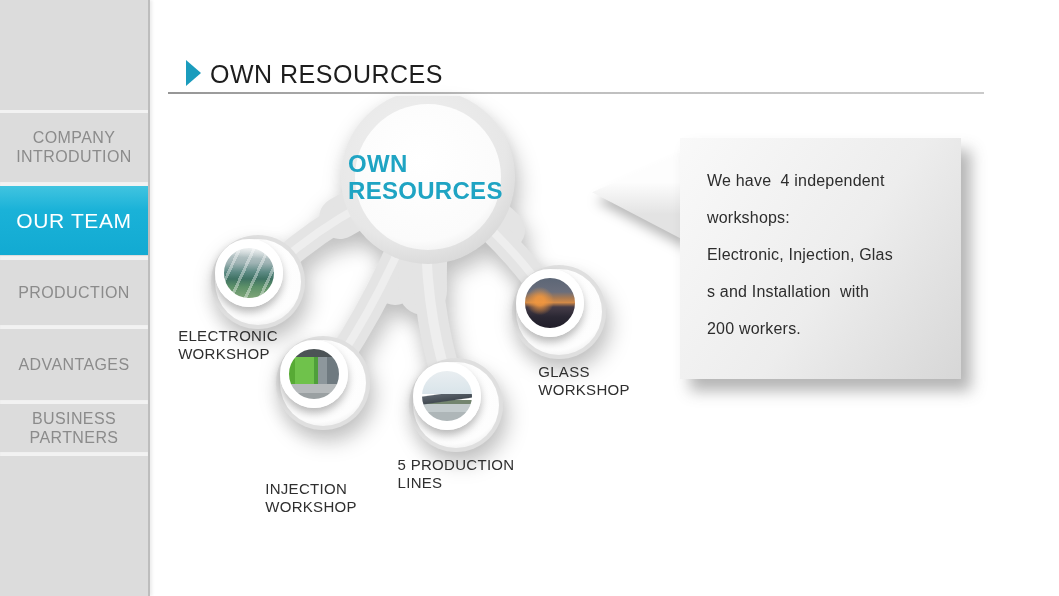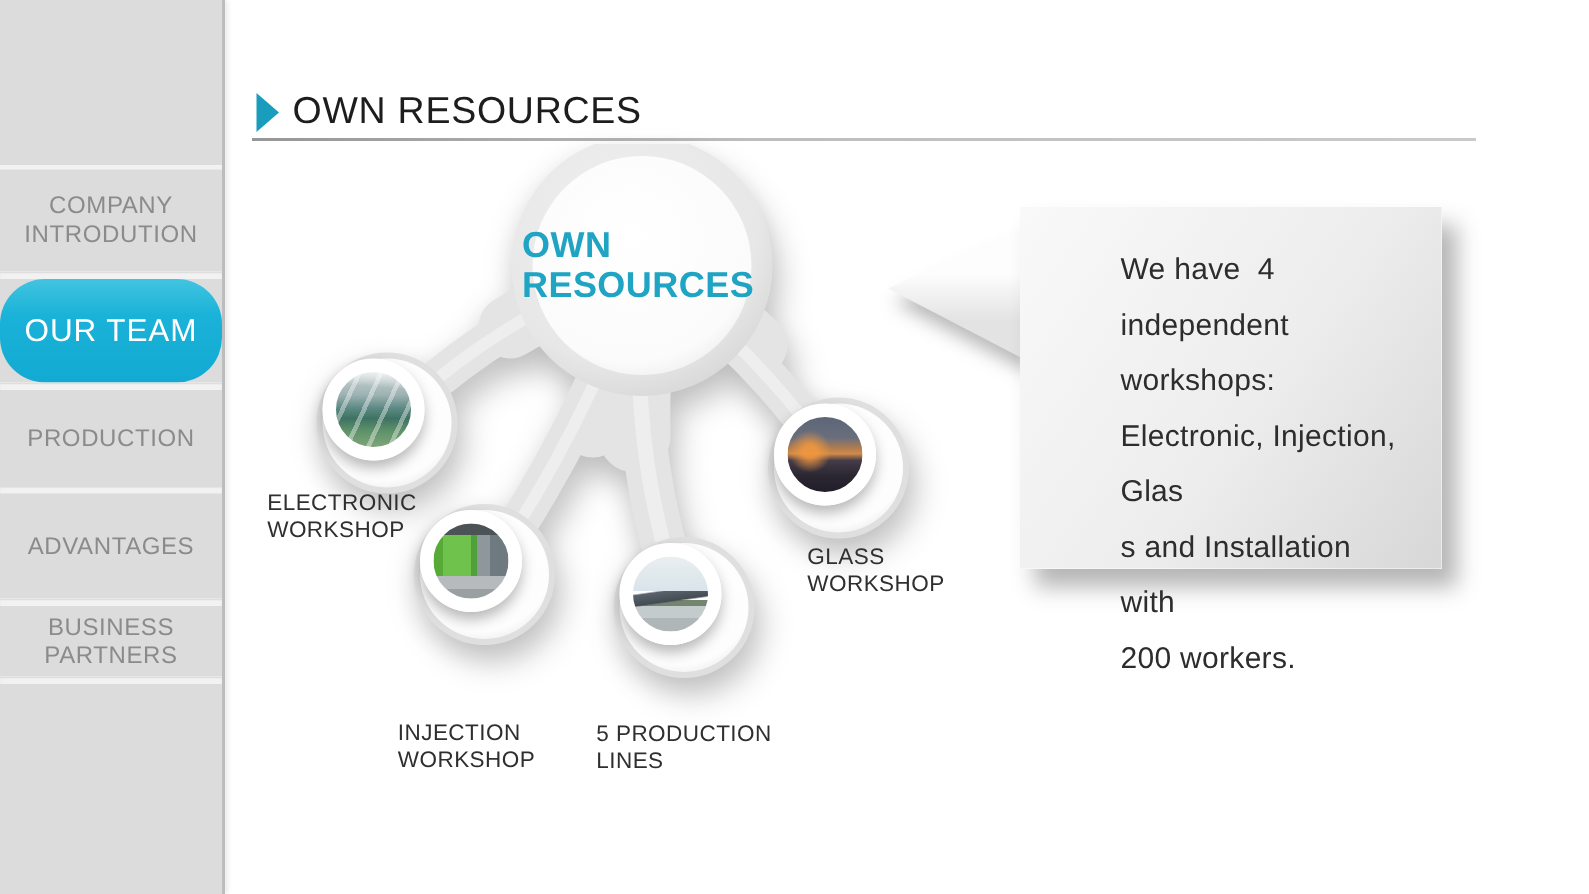--- a/index.html
+++ b/index.html
@@ -19,25 +19,25 @@
   .side-gap { height:5px; background:#f2f2f2; box-shadow:inset 0 1px 1px rgba(0,0,0,.10); }
   .side-spacer-top { height:110px; }
   .side-gap-first { height:3px; background:#f2f2f2; }
   .side-item {
     display:flex; align-items:center; justify-content:center;
     text-align:center; color:#8b8b8b; font-size:16px; line-height:19px;
     letter-spacing:.4px; padding:0 4px; cursor:default;
   }
   .side-item.active {
     background:linear-gradient(180deg,#41c4e0 0%, #1ab2d8 35%, #12aad2 100%);
-    color:#ffffff; font-size:21px; letter-spacing:.6px;border-radius:30px;
-  }
-
-  
-  #header { position:absolute; left:171px; top:60px; display:flex; align-items:center; }
+    color:#ffffff; font-size:21px; letter-spacing:.6px;
+  }
+
+  
+  #header { position:absolute; left:186px; top:60px; display:flex; }
   .header-bullet {
     width:0; height:0; margin-right:9px;
     border-left:15px solid #1a9cbd;
     border-top:13px solid transparent;
     border-bottom:13px solid transparent;
   }
   .header-title { font-size:25px; color:#1d1d1d; letter-spacing:.5px; }
   #header-rule {
     position:absolute; left:168px; top:92px; width:816px; height:2px;
     background:linear-gradient(90deg,#969696 0%, #bdbdbd 40%, #cacaca 100%);
@@ -89,39 +89,39 @@
   }
 
   
   .node-label {
     position:absolute; transform:translateX(-50%);
     color:#2f2f2f; font-size:15px; line-height:18px;
     letter-spacing:.3px; white-space:nowrap;
   }
   #label-electronic { left:228px; top:327px; }
   #label-injection  { left:311px; top:440px;margin-top:40px; }
-  #label-production { left:456px; top:456px;margin-top:25px; }
+  #label-production { left:456px; top:456px; }
   #label-glass      { left:584px; top:363px; }
 
   
   #callout-tail-wrap { position:absolute; left:592px; top:150px; width:92px; height:92px;
     filter:drop-shadow(4px 9px 6px rgba(0,0,0,.28)); }
   #callout-tail { width:100%; height:100%;
     clip-path:polygon(100% 2%, 0% 46%, 100% 98%);
     background:linear-gradient(180deg,#fdfdfd 35%, #e3e3e3 70%);
   }
   #callout {
     position:absolute; left:680px; top:138px; width:281px; height:241px;
     background:linear-gradient(125deg,#f9f9f9 0%, #ededed 55%, #d7d7d7 100%);
     box-shadow:10px 12px 14px rgba(70,70,70,.40);
     padding:24px 16px 0 27px;
   }
   .callout-line {
-    font-size:20px; line-height:37px; color:#2d2d2d;
-    white-space:pre-wrap; letter-spacing:.2px;margin-left:40px;
+    font-size:16px; line-height:37px; color:#2d2d2d;
+    white-space:pre-wrap; letter-spacing:.2px;
   }
 </style>
 </head>
 <body>
 
 <div id="slide">
 
   <div id="sidebar">
     <div class="side-spacer-top"></div>
     <div class="side-gap-first"></div>

